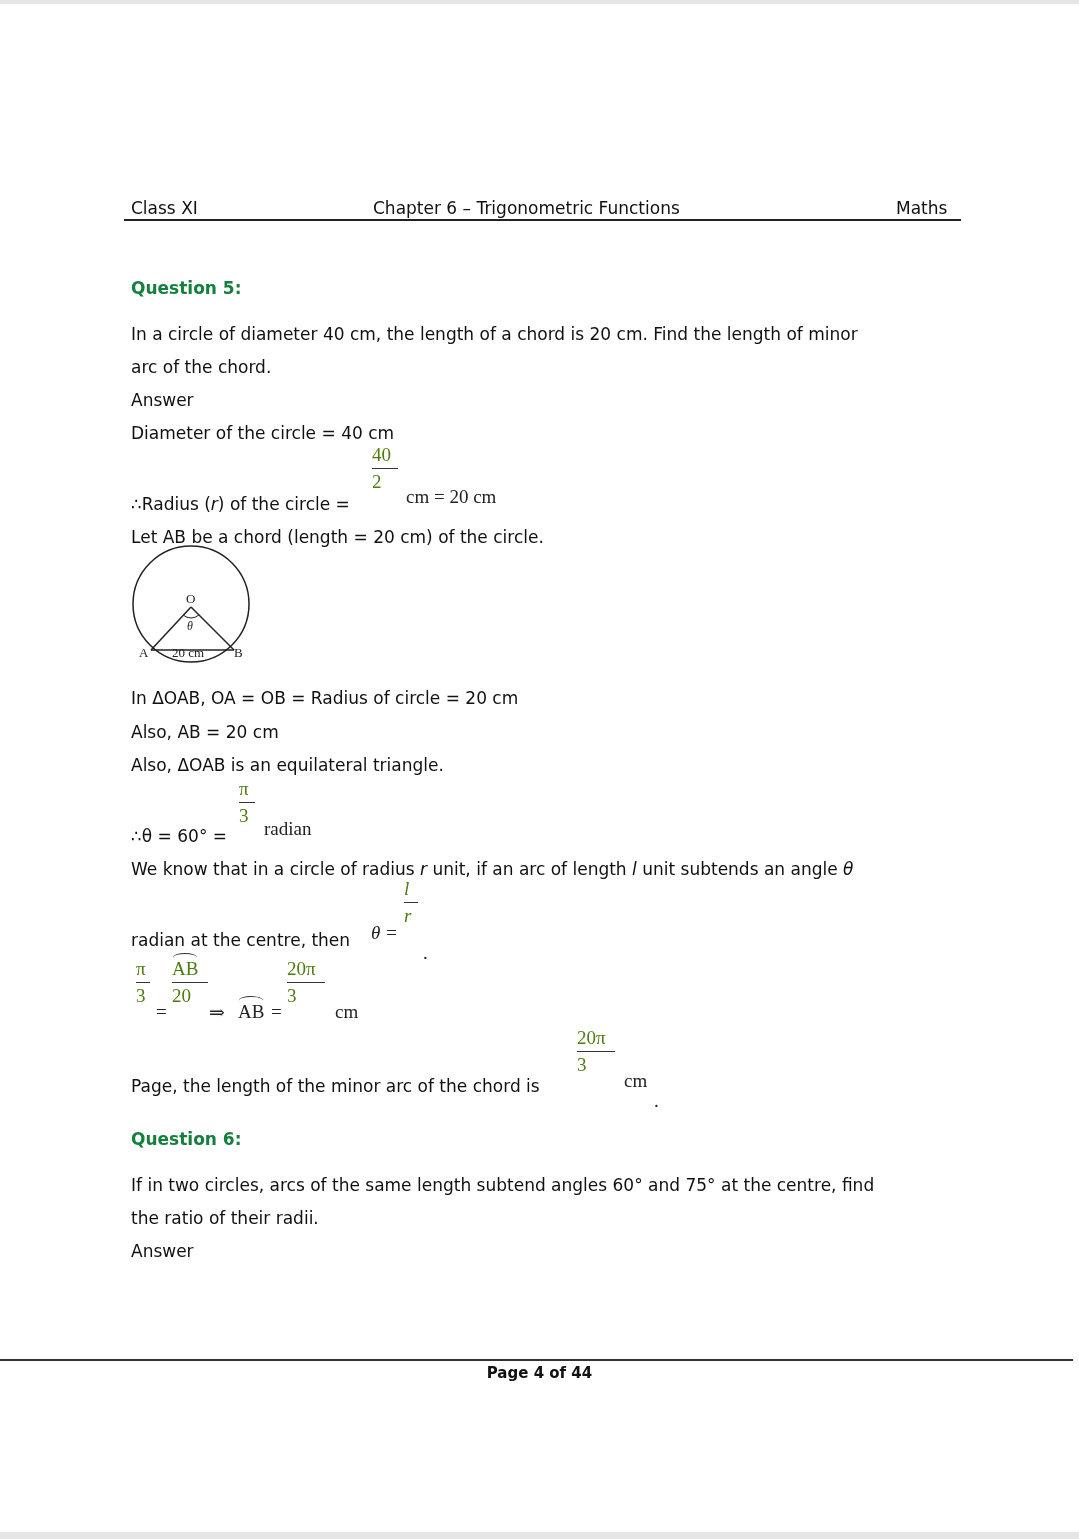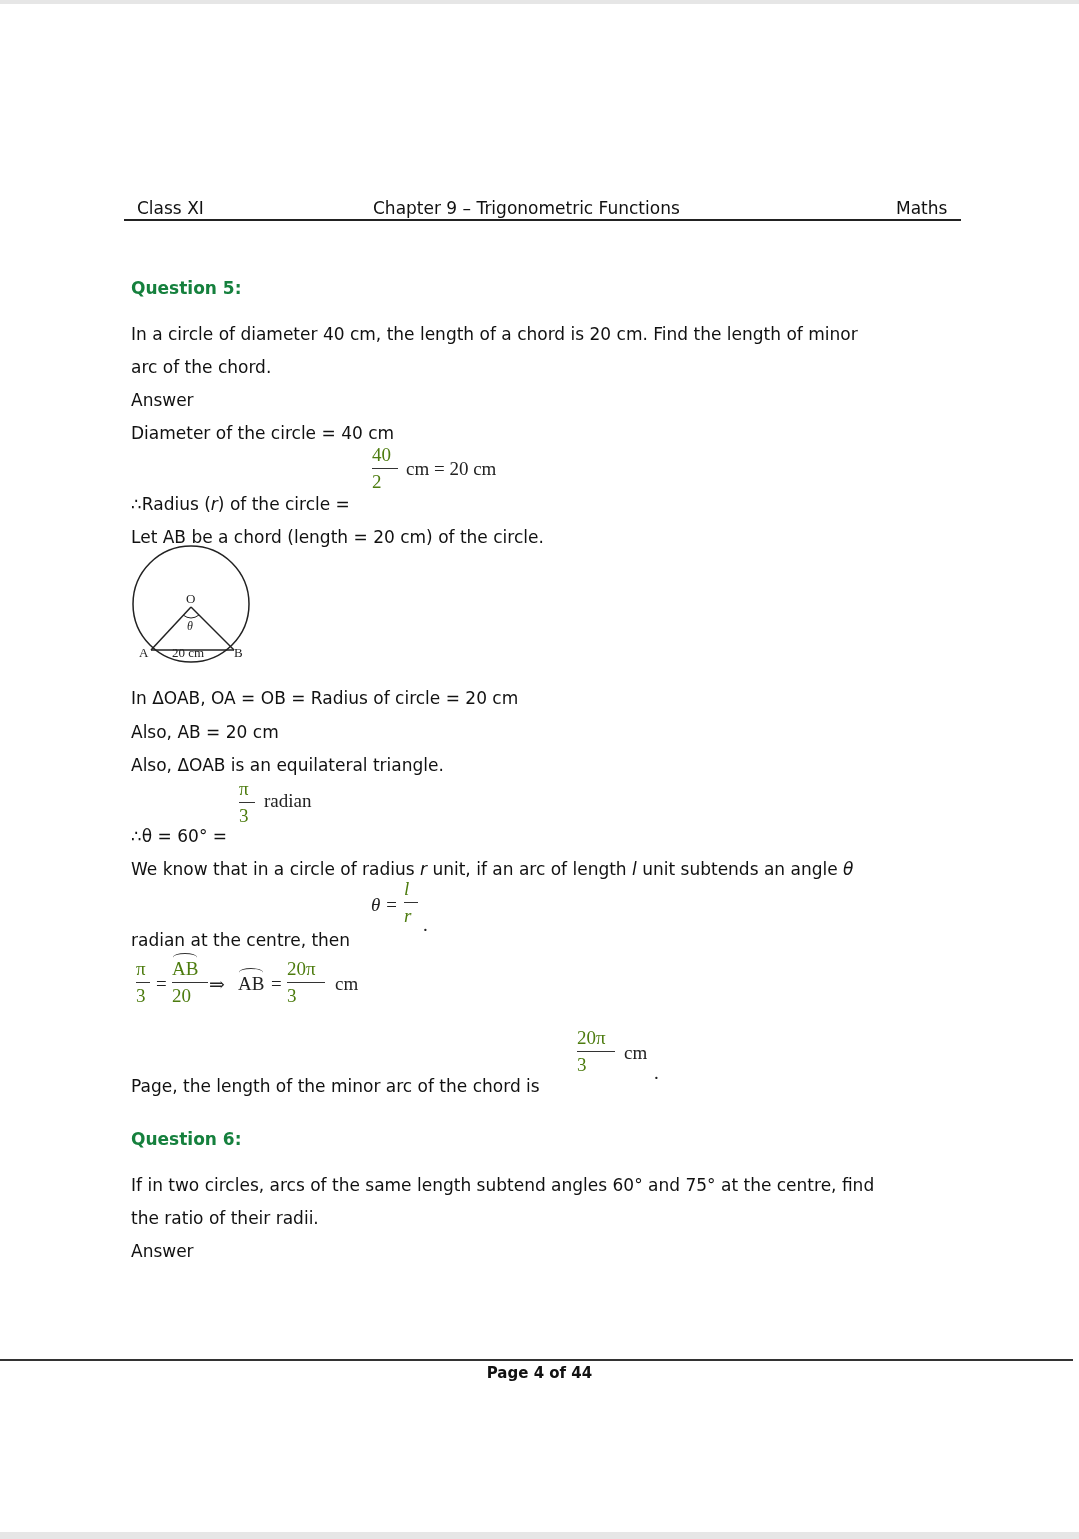--- a/index.html
+++ b/index.html
@@ -4,36 +4,36 @@
 <style>
   html,body{margin:0;padding:0;}
   body{width:1079px;height:1539px;position:relative;background:#ffffff;overflow:hidden;
        font-family:"DejaVu Sans","Liberation Sans",sans-serif;color:#111;}
   .topbar{position:absolute;left:0;top:0;width:1079px;height:4px;background:#e6e6e6;}
   .botbar{position:absolute;left:0;bottom:0;width:1079px;height:7px;background:#e6e6e6;}
   .hdr{position:absolute;top:198px;font-size:17px;color:#111;}
   .hdr-line{position:absolute;left:124px;top:219px;width:837px;height:2px;background:#222;}
   .t{position:absolute;left:131px;font-size:17px;white-space:nowrap;margin-top:13px;}
   .q{position:absolute;left:131px;font-size:17px;font-weight:bold;color:#15803d;}
-  .serif{font-family:"Liberation Serif","DejaVu Serif",serif;font-size:19px;color:#222;position:absolute;white-space:nowrap;}
+  .serif{font-family:"Liberation Serif","DejaVu Serif",serif;font-size:19px;color:#222;position:absolute;white-space:nowrap;margin-top:28px;}
   .frac{position:absolute;font-family:"Liberation Serif","DejaVu Serif",serif;font-size:19px;color:#4d7c0f;}
   .frac .bar{height:1px;background:#333;margin:2px 0;}
   .it{font-style:italic;}
   .foot-line{position:absolute;left:0;top:1359px;width:1073px;height:2px;background:#333;}
   .foot{position:absolute;top:1364px;left:0;width:1079px;text-align:center;font-size:15px;font-weight:bold;}
   .arc{position:relative;display:inline-block;}
   .arc::before{content:"";position:absolute;left:1px;right:1px;top:-5px;height:8px;border-top:1.5px solid #333;border-radius:50% 50% 0 0;}
 </style>
 </head>
 <body>
 
 <div class="topbar"></div>
 
-<div class="hdr" style="left:137px">Class XI</div>
-<div class="hdr" style="left:373px">Chapter 9 – Trigonometric Functions</div>
+<div class="hdr" style="left:131px">Class XI</div>
+<div class="hdr" style="left:373px">Chapter 6 – Trigonometric Functions</div>
 <div class="hdr" style="left:896px">Maths</div>
 <div class="hdr-line"></div>
 
 <div class="q" style="top:278px">Question 5:</div>
 <div class="t" style="top:311px">In a circle of diameter 40 cm, the length of a chord is 20 cm. Find the length of minor</div>
 <div class="t" style="top:344px">arc of the chord.</div>
 <div class="t" style="top:377px">Answer</div>
 <div class="t" style="top:410px">Diameter of the circle = 40 cm</div>
 
 <div class="t" style="top:481px">

